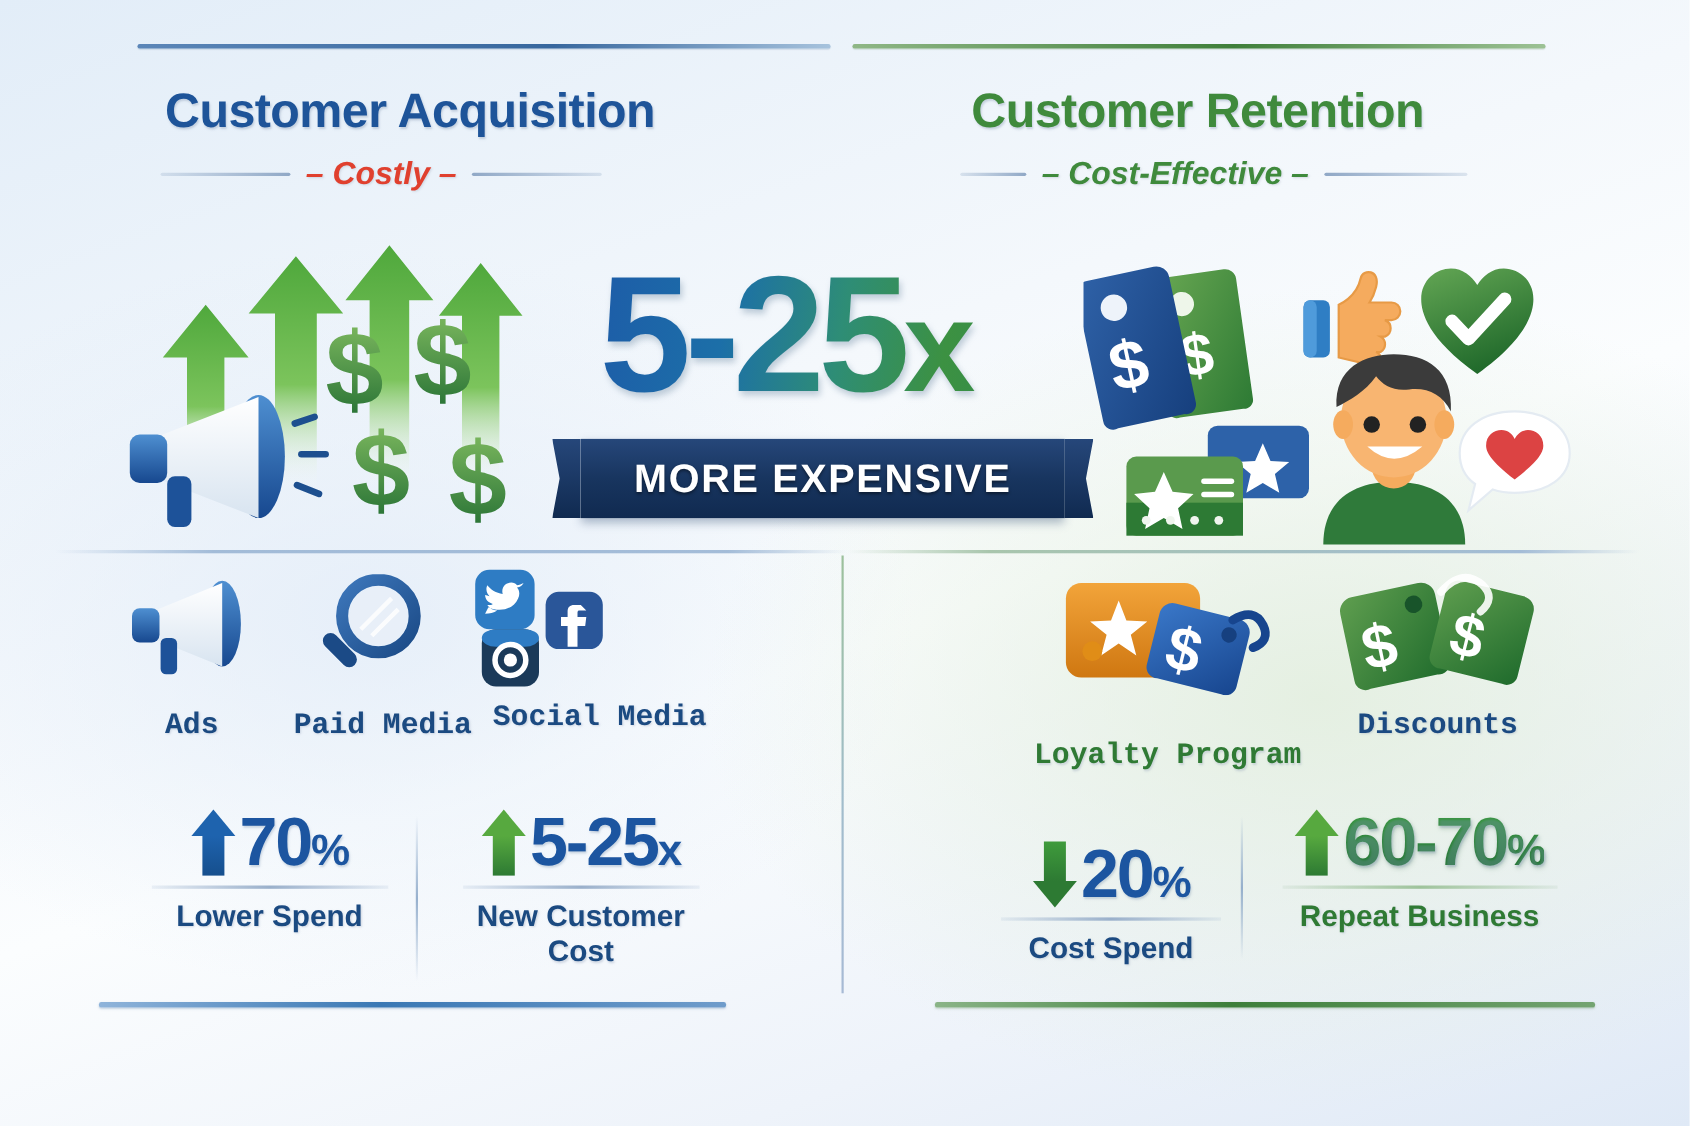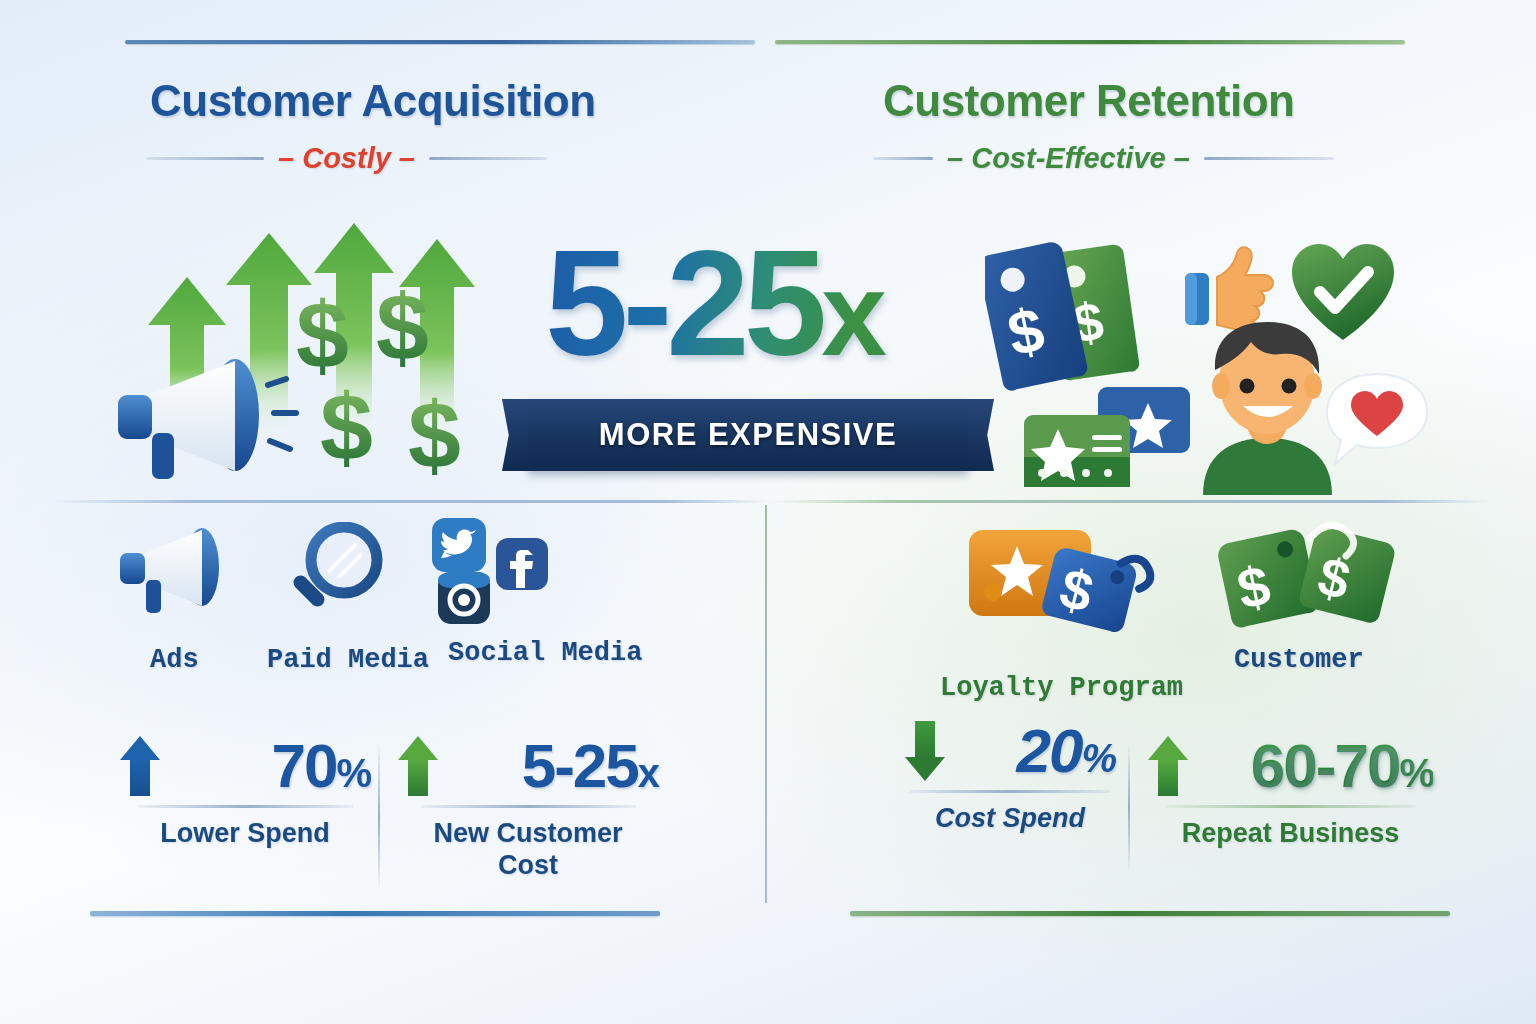--- a/index.html
+++ b/index.html
@@ -59,21 +59,21 @@
   }
   .big-number .x { font-size:118px; }
 
   .banner {
     position:relative; height:72px; display:flex; align-items:center; justify-content:center;
     background:linear-gradient(180deg,#234273 0%,#17325c 48%,#102murky 49%,#0f2a50 100%);
     background:linear-gradient(180deg,#26477a 0%,#18355f 50%,#102a50 100%);
     box-shadow:0 4px 8px rgba(40,70,110,.35);
   }
   .banner span {
-    color:#ffffff; font-size:31px; font-weight:bold; letter-spacing:1.5px;
+    color:#ffffff; font-size:36px; font-weight:bold; letter-spacing:1.5px;
     text-shadow:0 2px 3px rgba(0,0,0,.45);
   }
   .banner:before, .banner:after {
     content:""; position:absolute; top:0; width:26px; height:72px;
   }
   .banner:before { left:-26px; background:linear-gradient(180deg,#26477a,#102a50);
      clip-path:polygon(0 0,100% 0,100% 100%,0 100%,26% 50%); }
   .banner:after { right:-26px; background:linear-gradient(180deg,#26477a,#102a50);
      clip-path:polygon(0 0,100% 0,74% 50%,100% 100%,0 100%); }
 
@@ -90,21 +90,21 @@
   
   .chan-label {
     font-size:27px; font-weight:bold; color:#1b4a81; white-space:nowrap;
     text-shadow:1px 1px 2px rgba(140,155,180,.35);
     font-family:Liberation Mono, monospace;
   }
   .chan-label.green { color:#2f7a34;margin-top:28px; }
 
   
   .stat { position:absolute; text-align:center; }
-  .stat-top { display:flex; align-items:center; justify-content:space-between; gap:4px; }
+  .stat-top { display:flex; align-items:center; justify-content:center; gap:4px; }
   .stat-num {
     font-size:62px; font-weight:bold; line-height:1; letter-spacing:-2px;
     text-shadow:1px 2px 2px rgba(120,145,175,.35); white-space:nowrap;
   }
   .stat-num.blue { color:#1c55a0; }
   .stat-num.green { color:#2f8a3b;
     background:linear-gradient(180deg,#3d9b45,#1f7030); -webkit-background-clip:text; background-clip:text; color:transparent;
     filter:drop-shadow(1px 2px 2px rgba(110,150,120,.35)); }
   .stat-unit { font-size:40px; }
   .stat-rule { height:3px; margin:8px auto 10px;
@@ -376,21 +376,21 @@
       <path d="M22 14 h62 a13 13 0 0 1 13 13 v62 a10 10 0 0 1 -13 10 h-62 a10 10 0 0 1 -13 -10 v-62 a13 13 0 0 1 13 -13 z" fill="url(#dg)"></path>
       <circle cx="76" cy="32" r="8" fill="#18542a"></circle>
       <text x="22" y="82" fill="#fff" font-family="Liberation Sans, sans-serif" font-weight="bold" font-size="56">$</text>
     </g>
     <g transform="rotate(14 132 62)">
       <path d="M102 16 h58 a12 12 0 0 1 12 12 v60 a10 10 0 0 1 -12 10 h-58 a10 10 0 0 1 -12 -10 v-60 a12 12 0 0 1 12 -12 z" fill="url(#dg)"></path>
       <text x="104" y="82" fill="#fff" font-family="Liberation Sans, sans-serif" font-weight="bold" font-size="54">$</text>
     </g>
     <path d="M95 20 q20 -22 38 -6 q12 12 -2 24" fill="none" stroke="#fff" stroke-width="7" stroke-linecap="round" opacity=".9"></path>
   </svg>
-  <div class="abs chan-label" style="left:1234px; top:645px;">Customer</div>
+  <div class="abs chan-label" style="left:1234px; top:645px;">Discounts</div>
 
   <div class="stat" style="left:120px; top:735px; width:250px;">
     <div class="stat-top">
       <span class="uparrow arrow-blue">
         <span class="head" style="display:block;"></span>
           <span class="stem" style="display:block;height:36px;"></span>
       </span>
       <span class="stat-num blue"><span>70</span><span class="stat-unit">%</span></span>
     </div>
     <div class="stat-rule" style="width:215px;"></div>
@@ -404,21 +404,21 @@
       <span class="uparrow arrow-green">
         <span class="head" style="display:block;"></span>
           <span class="stem" style="display:block;height:36px;"></span>
       </span>
       <span class="stat-num blue"><span>5-25</span><span class="stat-unit">x</span></span>
     </div>
     <div class="stat-rule" style="width:215px;"></div>
     <div class="stat-label" style="max-width:205px;margin:0 auto;">New Customer Cost</div>
   </div>
 
-  <div class="stat" style="left:905px; top:720px; width:210px;font-style:italic;">
+  <div class="stat" style="left:905px; top:764px; width:210px;">
     <div class="stat-top">
       <span class="downarrow" style="display:inline-block;">
         <span class="stem" style="display:block;height:36px;"></span>
           <span class="head" style="display:block;"></span>
       </span>
       <span class="stat-num blue"><span>20</span><span class="stat-unit">%</span></span>
     </div>
     <div class="stat-rule" style="width:200px;"></div>
     <div class="stat-label">Cost Spend</div>
   </div>

